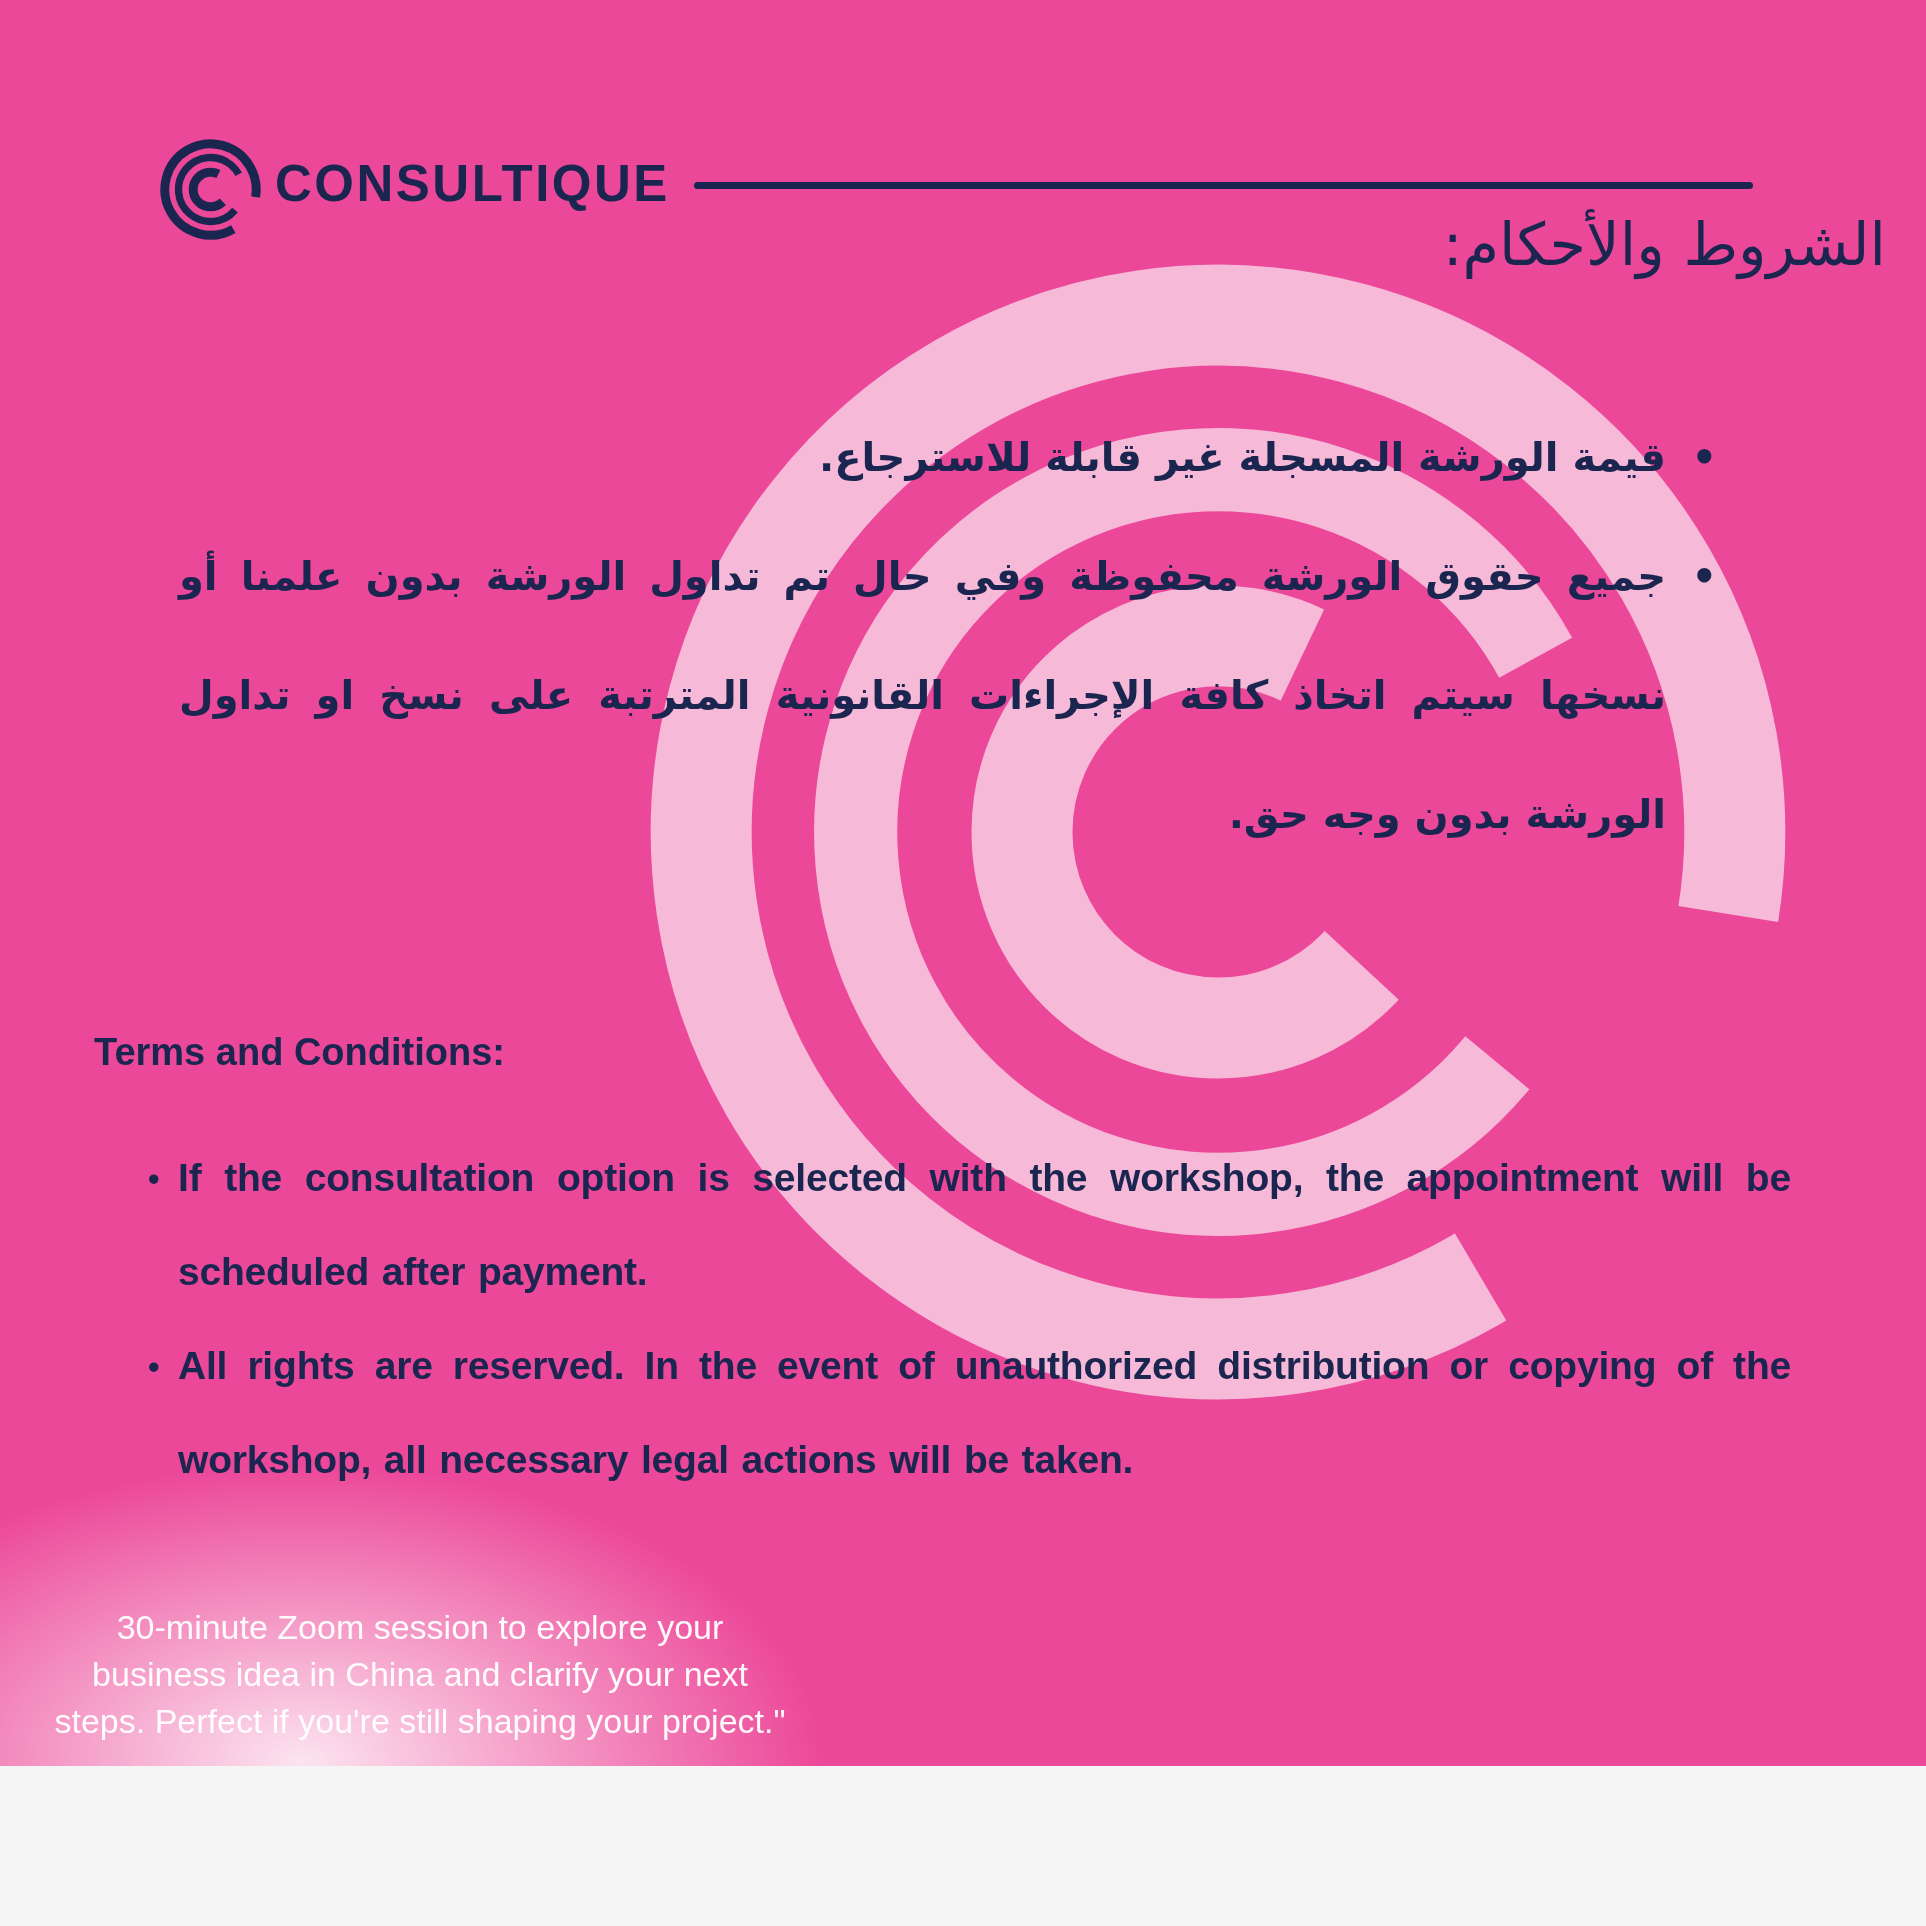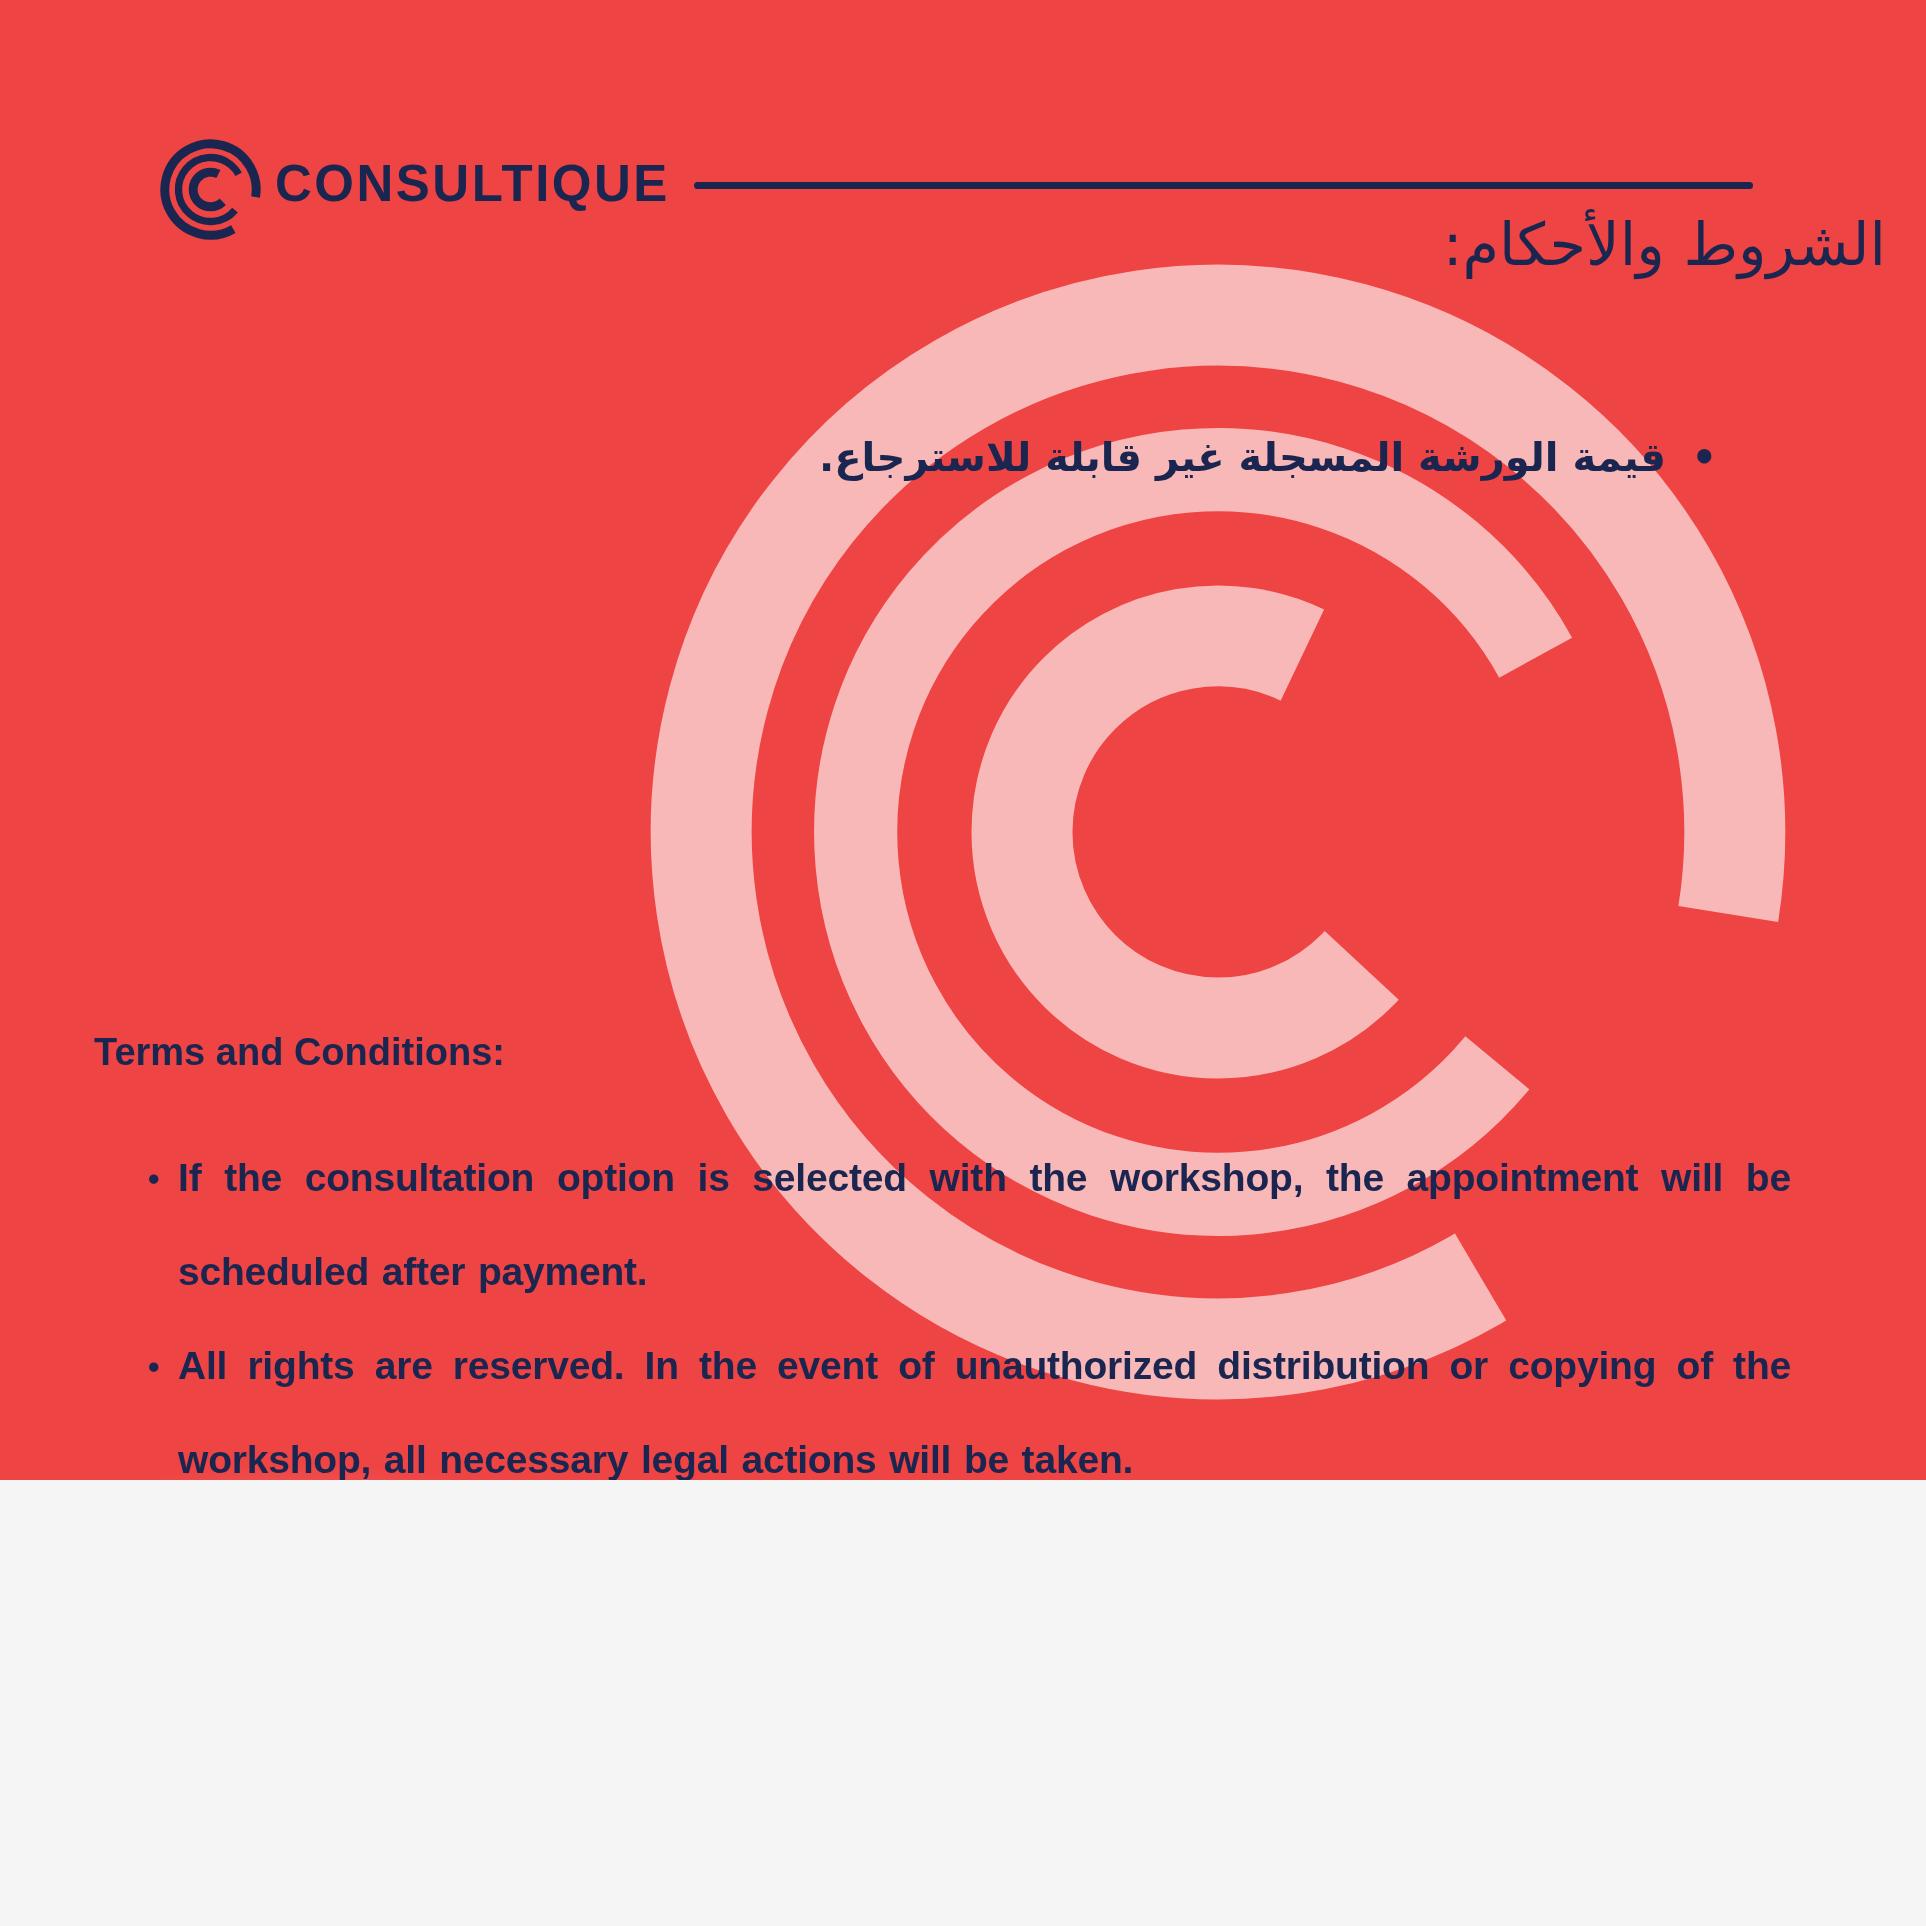--- a/index.html
+++ b/index.html
@@ -2,22 +2,22 @@
 <html><head>
 <meta charset="utf-8">
 <style>
   html,body{margin:0;padding:0;}
   body{
     width:1927px;height:1927px;
     background:#f5f5f6;
     font-family:"Liberation Sans",sans-serif;
   }
   .page{
-    position:relative;width:1927px;height:1480px;
-    background:#ef4444;color:#1a2650;overflow:hidden;
+    position:relative;width:1927px;height:1766px;
+    background:#ec4899;color:#1a2650;overflow:hidden;
   }
 
   
   .wm-logo{
     position:absolute;left:624px;top:238px;
     width:1188px;height:1188px;opacity:.62;pointer-events:none;
   }
   .glow{
     position:absolute;left:-218px;top:1465px;width:1040px;height:594px;
     background:radial-gradient(closest-side,rgba(255,255,255,.85),rgba(255,255,255,0));
@@ -99,20 +99,23 @@
     <div class="brand">CONSULTIQUE</div>
     <div class="rule"></div>
   </header>
 
   <section class="ar">
     <h1>الشروط والأحكام:</h1>
     <ul>
       <li>
         <span>قيمة الورشة المسجلة غير قابلة للاسترجاع.</span>
       </li>
+      <li>
+        <span>جميع حقوق الورشة محفوظة وفي حال تم تداول الورشة بدون علمنا أو نسخها سيتم اتخاذ كافة الإجراءات القانونية المترتبة على نسخ او تداول الورشة بدون وجه حق.</span>
+      </li>
     </ul>
   </section>
 
   <section class="en">
     <h2>Terms and Conditions:</h2>
     <ul>
       <li>
         <span>If the consultation option is selected with the workshop, the appointment will be scheduled after payment.</span>
       </li>
       <li>

